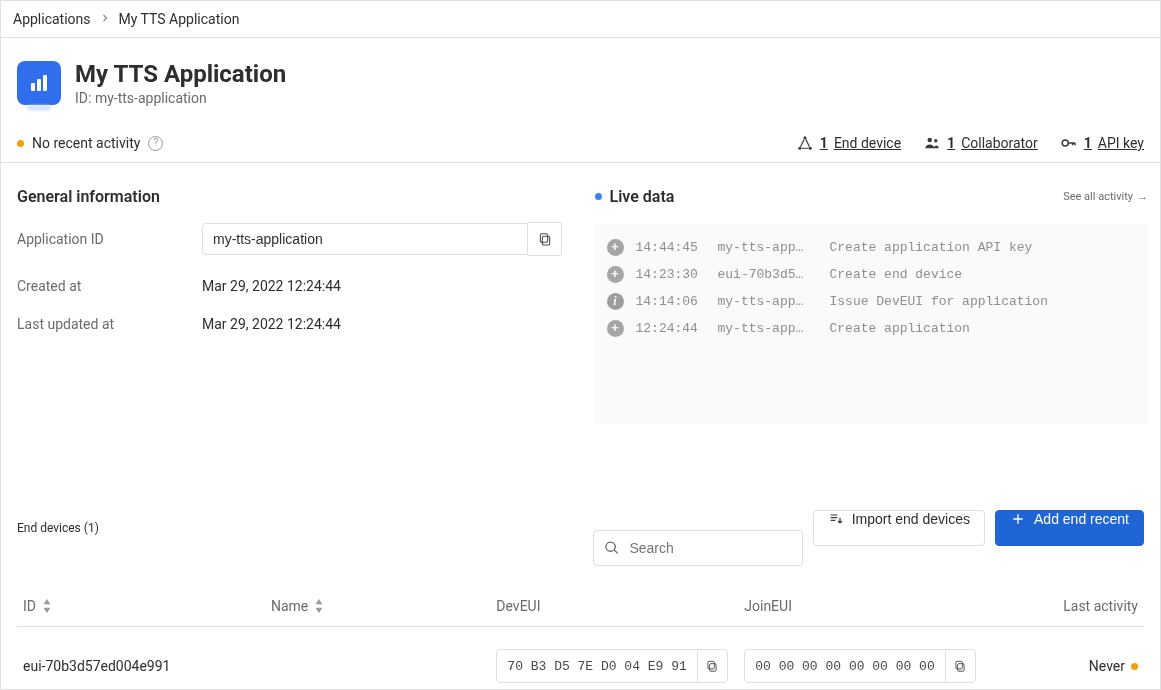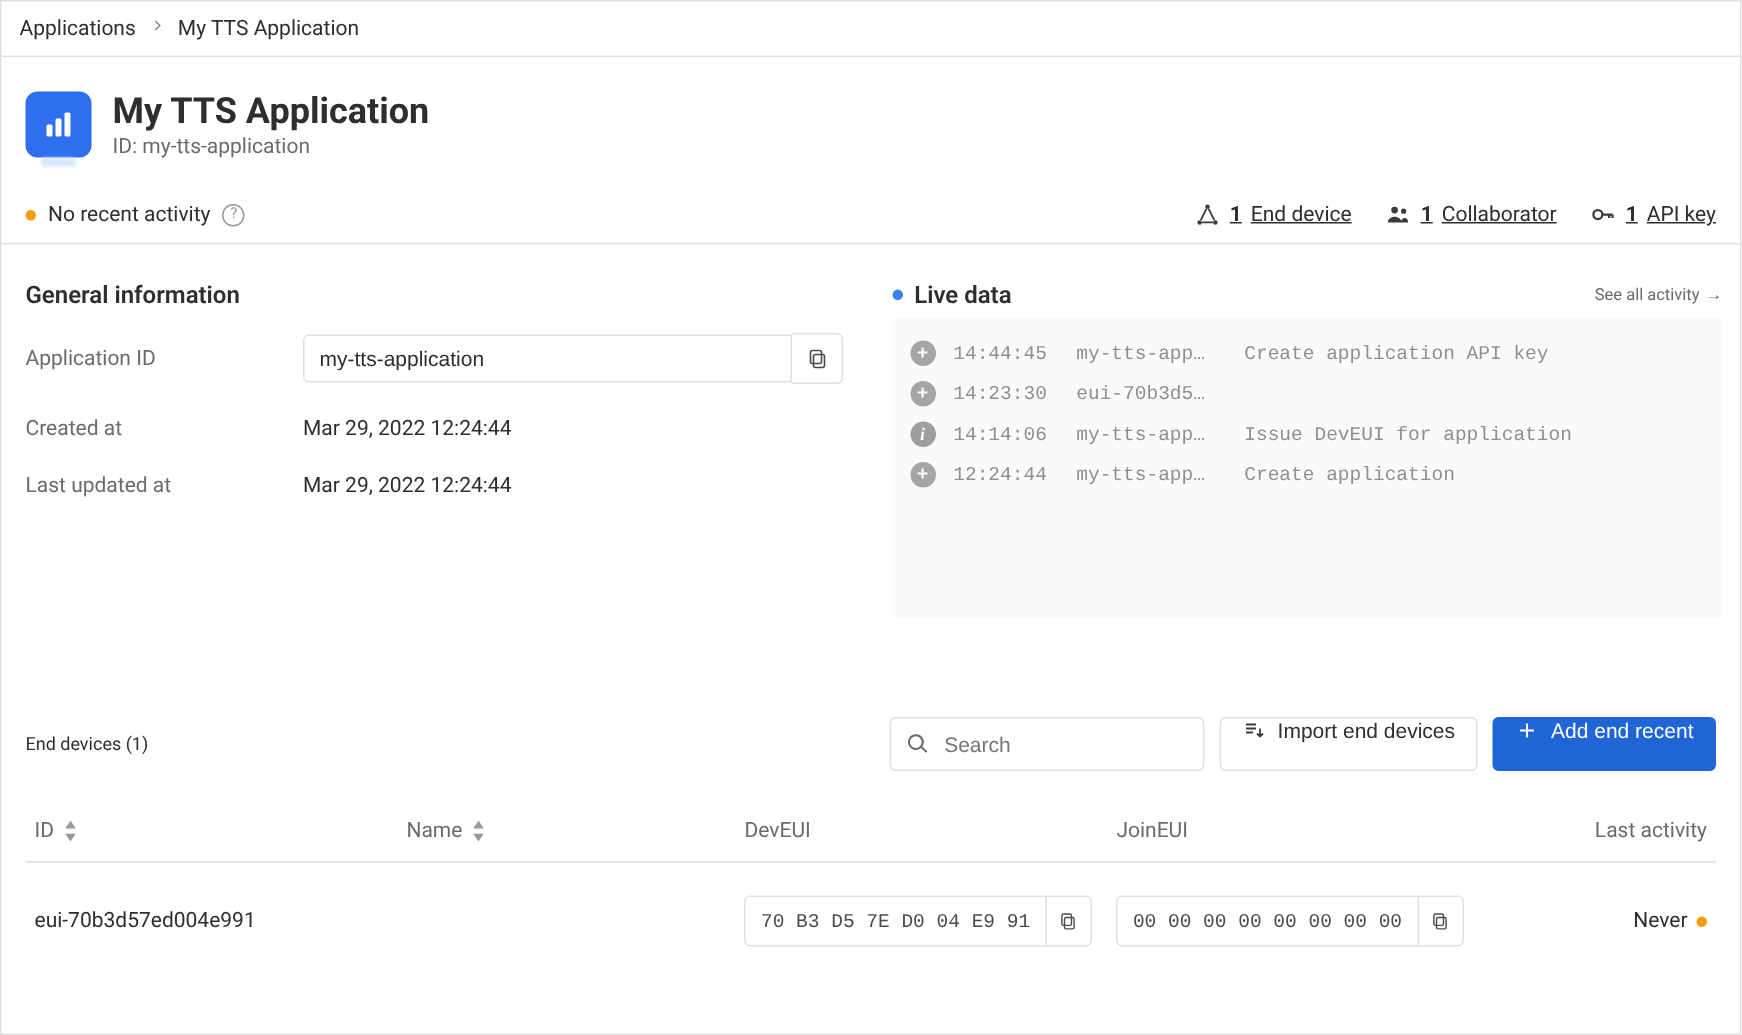--- a/index.html
+++ b/index.html
@@ -113,21 +113,21 @@
     border-left:none;
     border-radius:0 4px 4px 0;
     background:#fff;
     width:34px; height:34px;
     display:flex; align-items:center; justify-content:center;
     cursor:pointer;
   }
   .copy-btn svg { width:16px; height:16px; stroke:#4a4a4a; fill:none; stroke-width:1.6; }
 
   
-  .livedata-header { display:flex; align-items:center; justify-content:space-between; margin-bottom: 6px;}
+  .livedata-header { display:flex; align-items:center; justify-content:space-between; margin-bottom: 18px;}
   .livedata-title { display:flex; align-items:center; gap:8px; font-weight:600; font-size:16px;}
   .livedata-title .pulse { width:7px; height:7px; border-radius:50%; background:#3b82f6; }
   .see-all { color: var(--text-muted); text-decoration:none; font-size:11px; }
   .see-all .arrow { margin-left:4px; }
   .livedata-panel {
     background: var(--bg-panel);
     border-radius:2px;
     padding: 10px 10px 60px 10px;
     min-height: 200px;
   }
@@ -158,20 +158,21 @@
     display:flex; align-items:center; justify-content:space-between;
     margin-bottom: 22px;
   }
   .devices-title { font-size:12px; color:var(--text); }
   .devices-actions { display:flex; align-items:center; gap:10px; }
   .search {
     display:flex; align-items:center;
     border:1px solid var(--border); border-radius:4px;
     padding: 0 10px; height:36px; width:210px;
     color: var(--text-muted);
+    margin-top: 40px;
   }
   .search svg { width:18px; height:18px; fill:#6b6b6b; margin-right:8px; }
   .search input { border:none; outline:none; font-size:14px; color:var(--text); width:100%; }
   .btn {
     display:inline-flex; align-items:flex-start; gap:8px;
     height:36px; padding:0 14px;
     border:1px solid var(--border); border-radius:4px;
     background:#fff; color:var(--text);
     cursor:pointer; font-size:14px;
   }
@@ -323,20 +324,21 @@
           <div class="event">
             <span class="event-icon plus">+</span>
             <span class="time">14:44:45</span>
             <span class="entity">my-tts-app…</span>
             <span class="msg">Create application API key</span>
           </div>
           <div class="event">
             <span class="event-icon plus">+</span>
             <span class="time">14:23:30</span>
             <span class="entity">eui-70b3d5…</span>
+            <span class="msg">Create end device</span>
           </div>
           <div class="event">
             <span class="event-icon info">i</span>
             <span class="time">14:14:06</span>
             <span class="entity">my-tts-app…</span>
             <span class="msg">Issue DevEUI for application</span>
           </div>
           <div class="event">
             <span class="event-icon plus">+</span>
             <span class="time">12:24:44</span>

